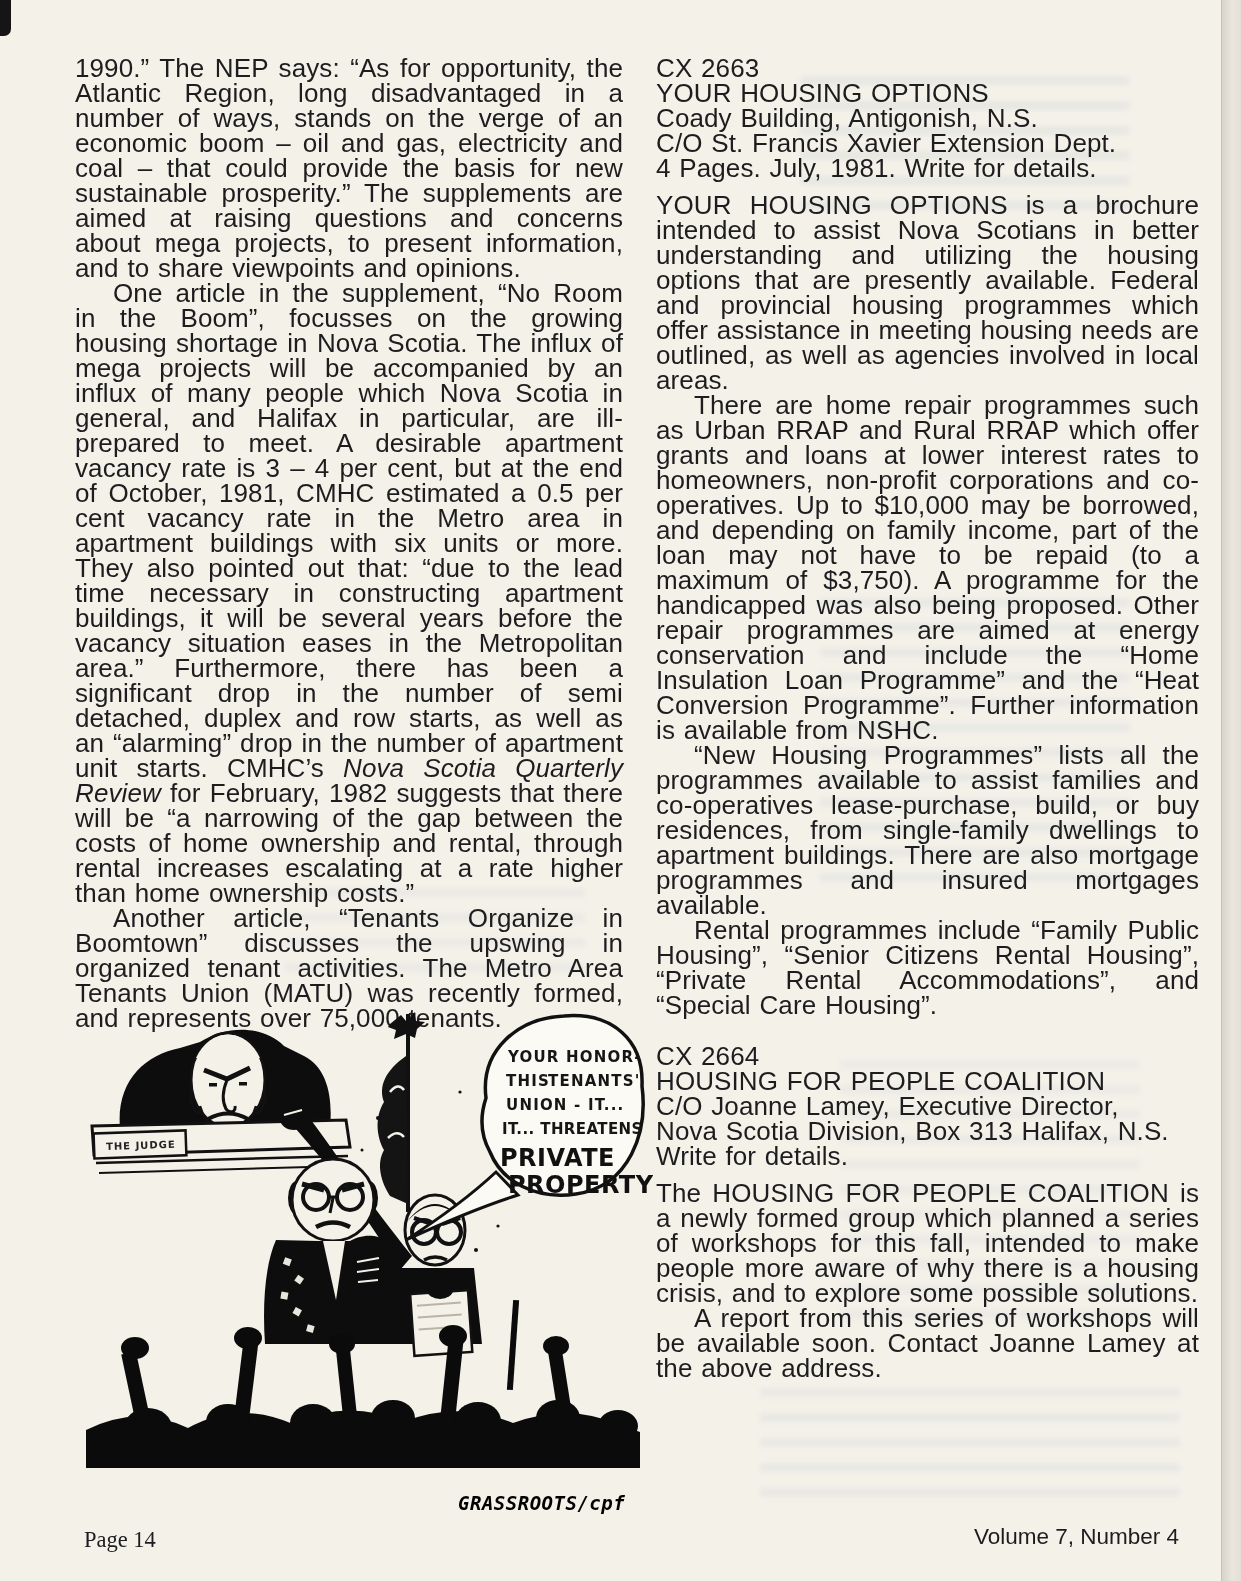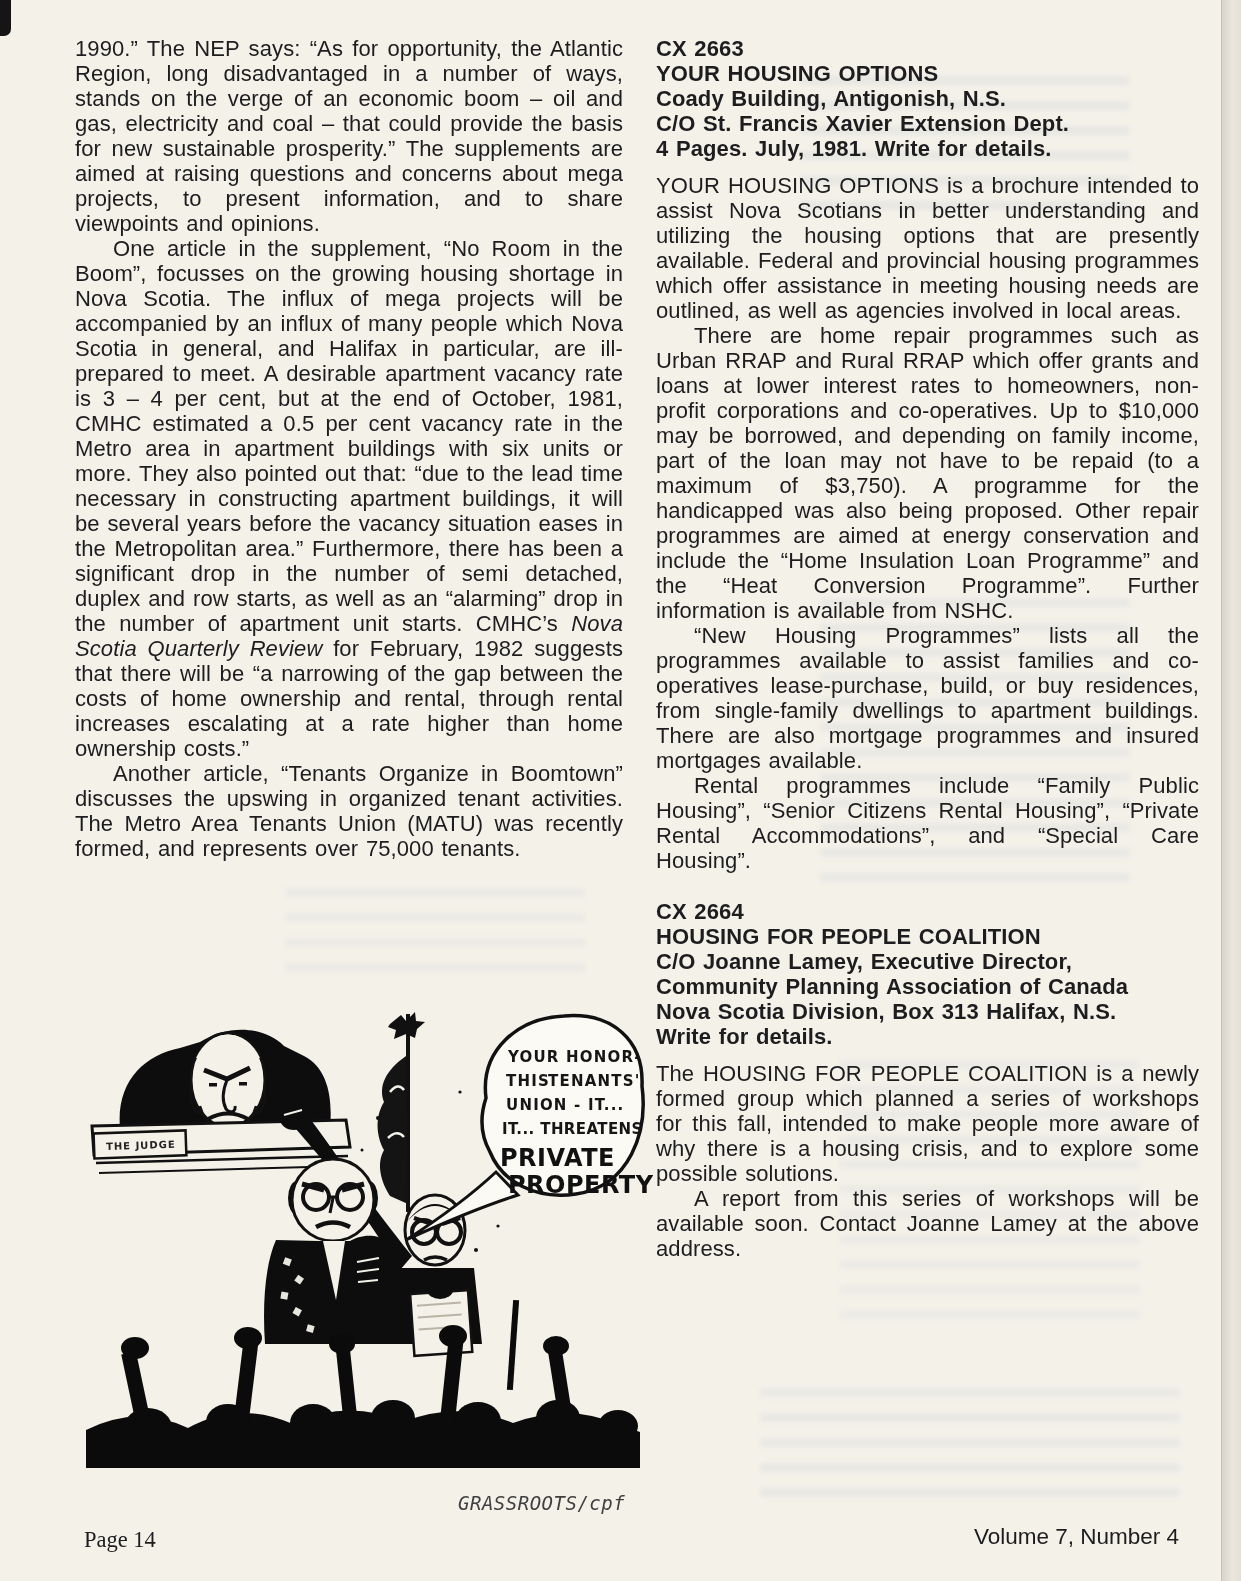--- a/index.html
+++ b/index.html
@@ -26,30 +26,30 @@
   .ghost {
     position:absolute;
     filter:blur(2.5px);
     background:repeating-linear-gradient(180deg,#9fb0bf 0 9px, rgba(0,0,0,0) 9px 25px);
     border-radius:4px;
     pointer-events:none;
   }
 
   
   .col {
-    position:absolute; top:36px;
-    font-size:22px; line-height:25px;
+    position:absolute; top:56px;
+    font-size:26px; line-height:25px;
     text-align:justify;
     letter-spacing:0.1px; word-spacing:1.4px;
   }
   .col-left  { left:75px;  width:548px; }
   .col-right { left:656px; width:543px; }
   .col p { margin:0; }
   .col p.ind { text-indent:38px; }
-  .entry-head { font-weight:bold; }
+  .entry-head { font-weight:normal; }
   .entry-head div { text-align:justify; }
   .gap12 { height:12px; }
   .gap26 { height:26px; }
   i.serifital { font-style:italic; }
 
   
   .cartoon {
     position:absolute; left:78px; top:1000px; width:575px; height:492px;
   }
   .cartoon svg { width:100%; height:100%; display:block; }
@@ -63,22 +63,22 @@
     font-size:24px; font-weight:800; letter-spacing:0.5px;
     fill:#111;
   }
   .nameplate-text {
     font-family:"DejaVu Sans", sans-serif;
     font-size:10px; font-weight:600; letter-spacing:1px; fill:#222;
   }
   .credit {
     position:absolute; left:458px; top:1492px;
     font-family:"DejaVu Sans Mono", monospace;
-    font-style:italic; font-weight:normal;
-    font-size:19px; letter-spacing:0.5px; color:#404040;
+    font-style:italic; font-weight:bold;
+    font-size:19px; letter-spacing:0.5px; color:#000000;
   }
 
   
   .footer-left {
     position:absolute; left:84px; top:1527px; font-size:22.5px;font-family:Liberation Serif, serif;
   }
   .footer-right {
     position:absolute; right:62px; top:1524px; font-size:22.5px;margin-left:24px;
   }
 </style>
@@ -112,21 +112,20 @@
     <div class="gap12"></div>
     <p>YOUR HOUSING OPTIONS is a brochure intended to assist Nova Scotians in better understanding and utilizing the housing options that are presently available. Federal and provincial housing programmes which offer assistance in meeting housing needs are outlined, as well as agencies involved in local areas.</p>
     <p class="ind">There are home repair programmes such as Urban RRAP and Rural RRAP which offer grants and loans at lower interest rates to homeowners, non-profit corporations and co-operatives. Up to $10,000 may be borrowed, and depending on family income, part of the loan may not have to be repaid (to a maximum of $3,750). A programme for the handicapped was also being proposed. Other repair programmes are aimed at energy conservation and include the “Home Insulation Loan Programme” and the “Heat Conversion Programme”. Further information is available from NSHC.</p>
     <p class="ind">“New Housing Programmes” lists all the programmes available to assist families and co-operatives lease-purchase, build, or buy residences, from single-family dwellings to apartment buildings. There are also mortgage programmes and insured mortgages available.</p>
     <p class="ind">Rental programmes include “Family Public Housing”, “Senior Citizens Rental Housing”, “Private Rental Accommodations”, and “Special Care Housing”.</p>
     <div class="gap26"></div>
     <div class="entry-head">
       <div>CX 2664</div>
       <div>HOUSING FOR PEOPLE COALITION</div>
       <div>C/O Joanne Lamey, Executive Director,</div>
-      <div>Community Planning Association of Canada</div>
       <div>Nova Scotia Division, Box 313 Halifax, N.S.</div>
       <div>Write for details.</div>
     </div>
     <div class="gap12"></div>
     <p>The HOUSING FOR PEOPLE COALITION is a newly formed group which planned a series of workshops for this fall, intended to make people more aware of why there is a housing crisis, and to explore some possible solutions.</p>
     <p class="ind">A report from this series of workshops will be available soon. Contact Joanne Lamey at the above address.</p>
   </div>
 
   <div class="cartoon">
     <svg viewBox="0 0 575 492" xmlns="http://www.w3.org/2000/svg">

